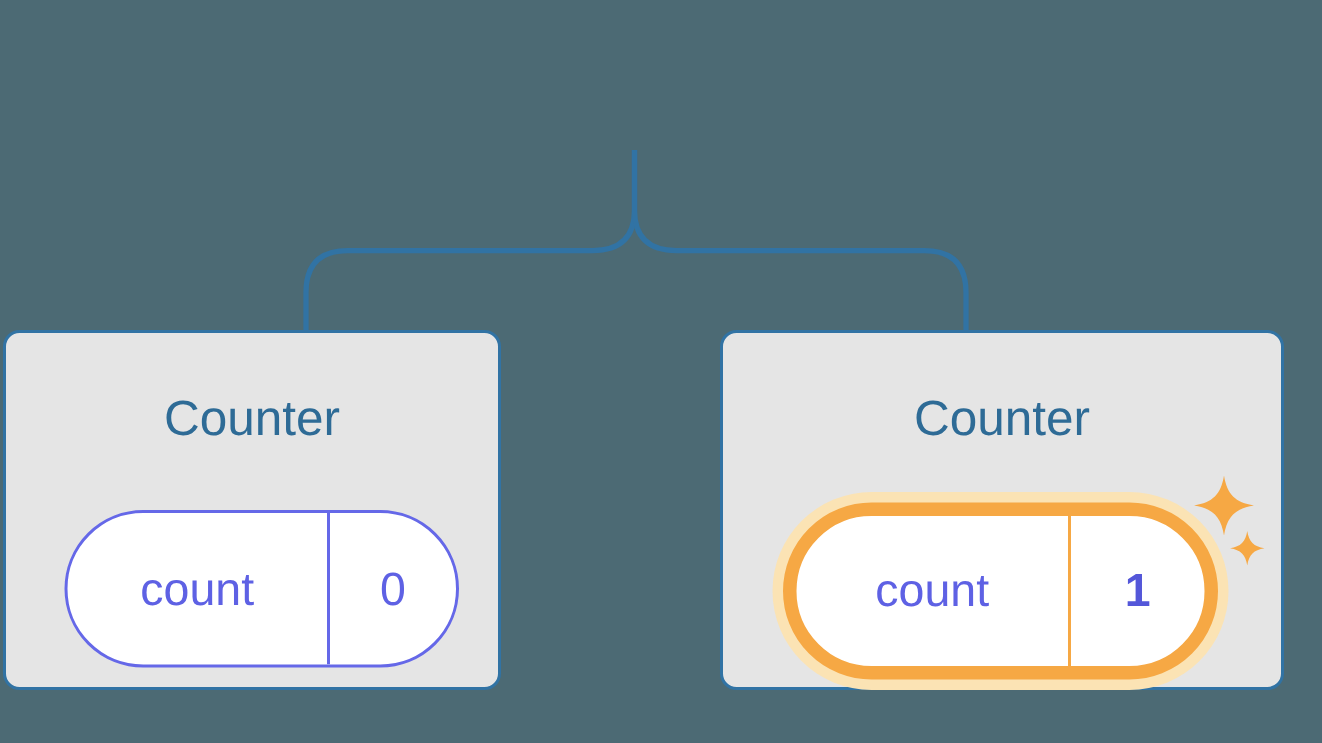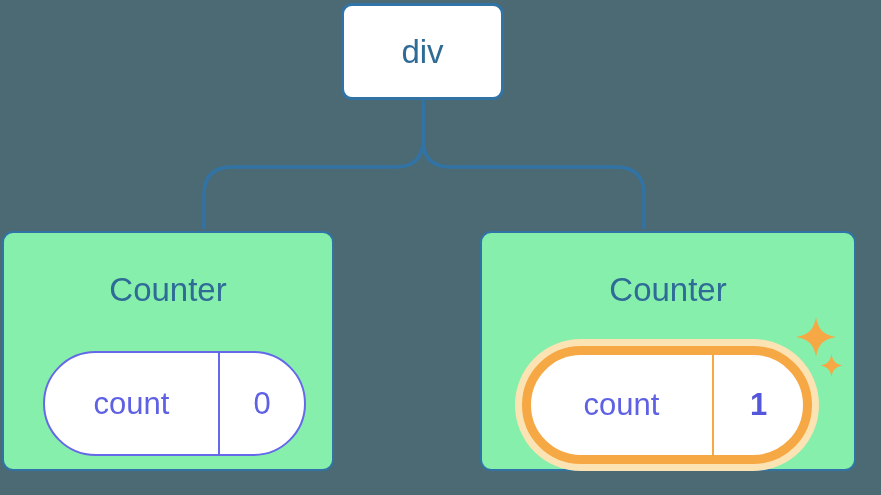--- a/index.html
+++ b/index.html
@@ -33,23 +33,23 @@
 
   
   .connector {
     position: absolute; left: 0; top: 0;
     z-index: 1;
   }
 
   
   .card {
     position: absolute;
-    top: 231px; height: 240px;
+    top: 220px; height: 240px;
     box-sizing: border-box;
-    background: #86efac;
+    background: #e5e5e5;
     border: 2px solid var(--blue, #3173A4);
     border-radius: 11px;
     z-index: 2;
   }
   .card.left  { left: 2px;   width: 332px; }
   .card.right { left: 480px; width: 376px; }
 
   .card-title {
     margin-top: 38px;
     text-align: center;
@@ -119,23 +119,20 @@
 </head>
 <body>
 
 <div id="stage" style="--bg: #4C6A74; --blue: #3173A4; --blue-text: #2E6B96; --purple: #6568E8; --purple-text: #5E61E4; --purple-bold: #5457D9; --orange: #F6A844; --orange-halo: #FBE3B4;">
 
   <svg class="connector" width="881" height="495" viewBox="0 0 881 495">
     <path d="M423,100 L423,140 Q423,167 395,167 L232,167 Q204,167 204,195 L204,229" fill="none" stroke="#3173A4" stroke-width="3.5"></path>
     <path d="M423,100 L423,140 Q423,167 451,167 L616,167 Q644,167 644,195 L644,229" fill="none" stroke="#3173A4" stroke-width="3.5"></path>
   </svg>
 
-  <div class="root-node">
-    <span>div</span>
-  </div>
 
   <div class="card left">
     <div class="card-title">Counter</div>
     <div class="pill">
       <div class="pill-key">count</div>
       <div class="pill-value">0</div>
     </div>
   </div>
 
   <div class="card right">

